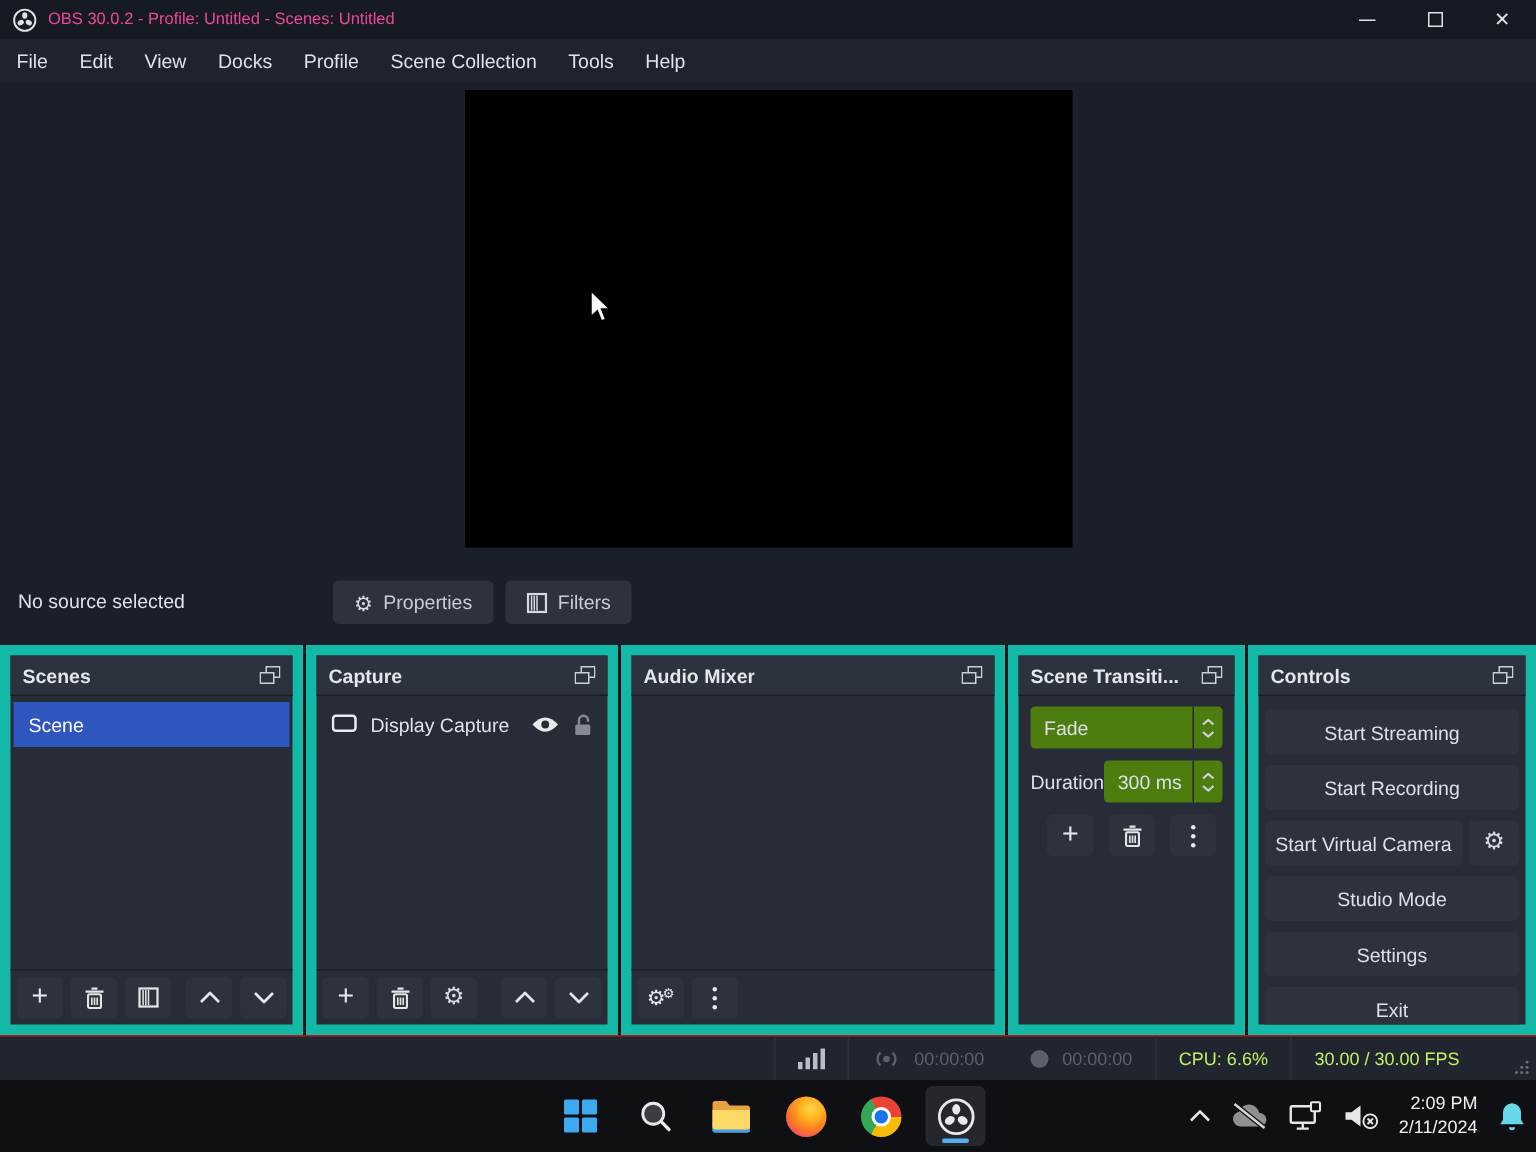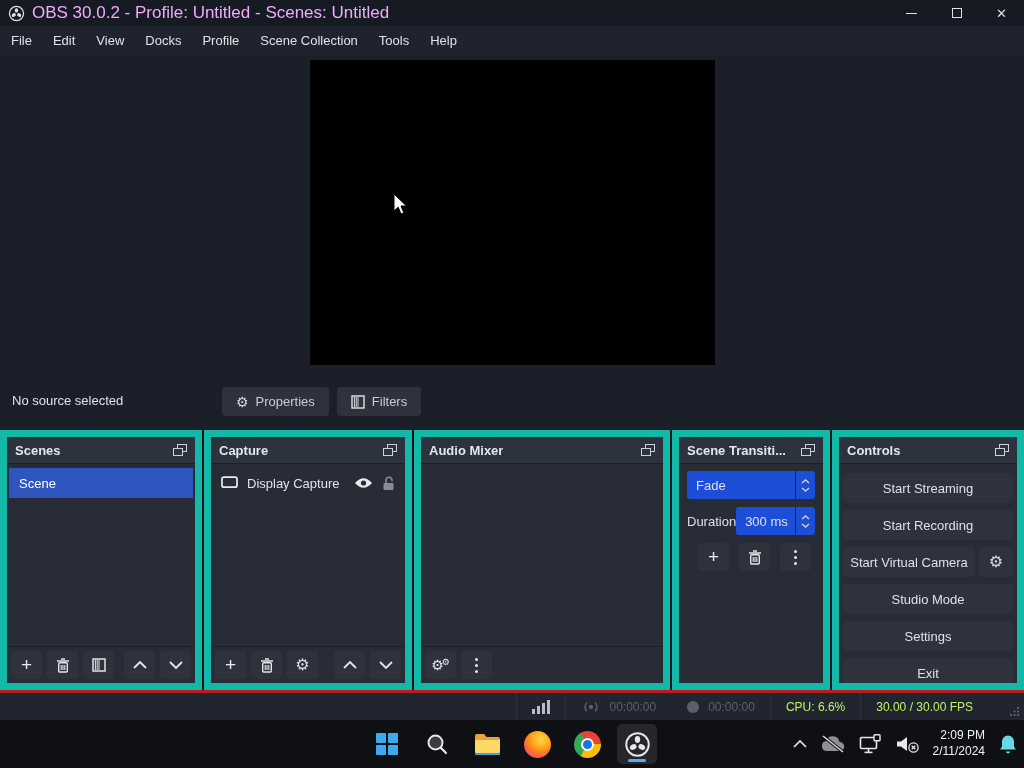--- a/index.html
+++ b/index.html
@@ -2,21 +2,21 @@
 <html><head>
 <meta charset="utf-8">
 <style>
   * { margin:0; padding:0; box-sizing:border-box; }
   html,body { width:1024px; height:768px; overflow:hidden; }
   body { font-family:"Liberation Sans","DejaVu Sans",sans-serif; background:#1a1f2a; color:#e3e6ea; -webkit-font-smoothing:antialiased; }
 
   
   .titlebar { height:26px; background:#161a22; display:flex; align-items:center; padding-left:8px; }
   .obs-logo { width:17px; height:17px; margin-right:7px; flex:none; }
-  .title-text { font-size:17px; color:#f0abfc; flex:1; }
+  .title-text { font-size:11px; color:#ec4899; flex:1; }
   .win-controls { display:flex; height:100%; }
   .win-btn { width:45px; height:100%; display:flex; align-items:center; justify-content:center; color:#dfe2e6; font-size:13px; }
   .max-glyph { width:10px; height:10px; border:1px solid #dfe2e6; }
   .min-glyph { width:11px; height:1px; background:#dfe2e6; }
 
   
   .menubar { height:29px; background:#1e232d; display:flex; align-items:flex-end; padding-left:2px; }
   .menu-item { font-size:13px; color:#dfe3e8; padding:0 9px; margin-right:3px; height:100%; display:flex; align-items:center; }
 
   
@@ -45,21 +45,21 @@
   .tbtn { width:31px; height:28px; background:#2d323d; border-radius:4px; display:flex; align-items:center; justify-content:center; flex:none; }
   .plus-glyph { font-size:19px; color:#e6e8ec; line-height:1; margin-top:-2px; }
   .spacer8 { width:8px; }
 
   .scene-item { height:30px; background:#2f55bf; margin:4px 2px 0; display:flex; align-items:center; padding-left:10px; font-size:13px; color:#fff; }
   .src-item { height:30px; margin-top:4px; display:flex; align-items:center; gap:9px; padding:0 10px; font-size:13px; color:#e0e3e8; }
   .src-label { flex:1; }
 
   
   .tr-body { padding:7px 8px 0; }
-  .select-box { height:28px; background:#1d4ed8; border-radius:3px; display:flex; align-items:center; font-size:13px; color:#dde0e5; }
+  .select-box { height:28px; background:#4d7c0f; border-radius:3px; display:flex; align-items:center; font-size:13px; color:#dde0e5; }
   .select-box .val { flex:1; padding-left:9px; }
   .spin { width:20px; height:100%; border-left:1px solid #232834; display:flex; flex-direction:column; align-items:center; justify-content:center; gap:3px; }
   .dur-row { margin-top:8px; display:flex; align-items:center; justify-content:center; }
   .dur-label { font-size:13px; color:#dde0e5; }
   .dur-box { width:88px; height:28px; }
   .tr-btns { margin-top:8px; display:flex; justify-content:flex-end; gap:10px; padding-right:4px; }
   .kebab { display:flex; flex-direction:column; gap:3px; }
   .kebab i { width:3px; height:3px; border-radius:50%; background:#e6e8ec; }
 
   
@@ -68,21 +68,21 @@
   .vc-row { display:flex; gap:4px; flex:none; }
   .vc-main { flex:1; overflow:hidden; white-space:nowrap; }
   .vc-gear { width:34px; }
 
   
   .adv-audio { display:flex; align-items:flex-start; line-height:1; }
   .adv-audio .g1 { font-size:14px; color:#e6e8ec; }
   .adv-audio .g2 { font-size:9px; color:#e6e8ec; margin-left:-2px; }
 
   
-  .statusbar { height:30px; background:#20252f; border-top:3px solid #b91c1c; display:flex; align-items:flex-start; justify-content:flex-end; padding-right:36px; position:relative; font-size:12px; }
+  .statusbar { height:30px; background:#20252f; border-top:1px solid #b91c1c; display:flex; align-items:flex-start; justify-content:flex-end; padding-right:36px; position:relative; font-size:12px; }
   .sb-sep { width:1px; height:100%; background:#2b303a; flex:none; }
   .sb-group { display:flex; align-items:center; gap:8px; padding:0 15px; height:100%; }
   .sb-text { color:#bef264; }
   .sb-muted { color:#5b616c; }
   .grip { position:absolute; right:4px; bottom:4px; }
 
   
   .taskbar { height:48px; background:#0f1013; position:relative; display:flex; align-items:center; justify-content:center; gap:10px; }
   .task-icon { width:40px; height:40px; border-radius:5px; display:flex; align-items:center; justify-content:center; position:relative; }
   .task-icon.active { background:#25272c; }

